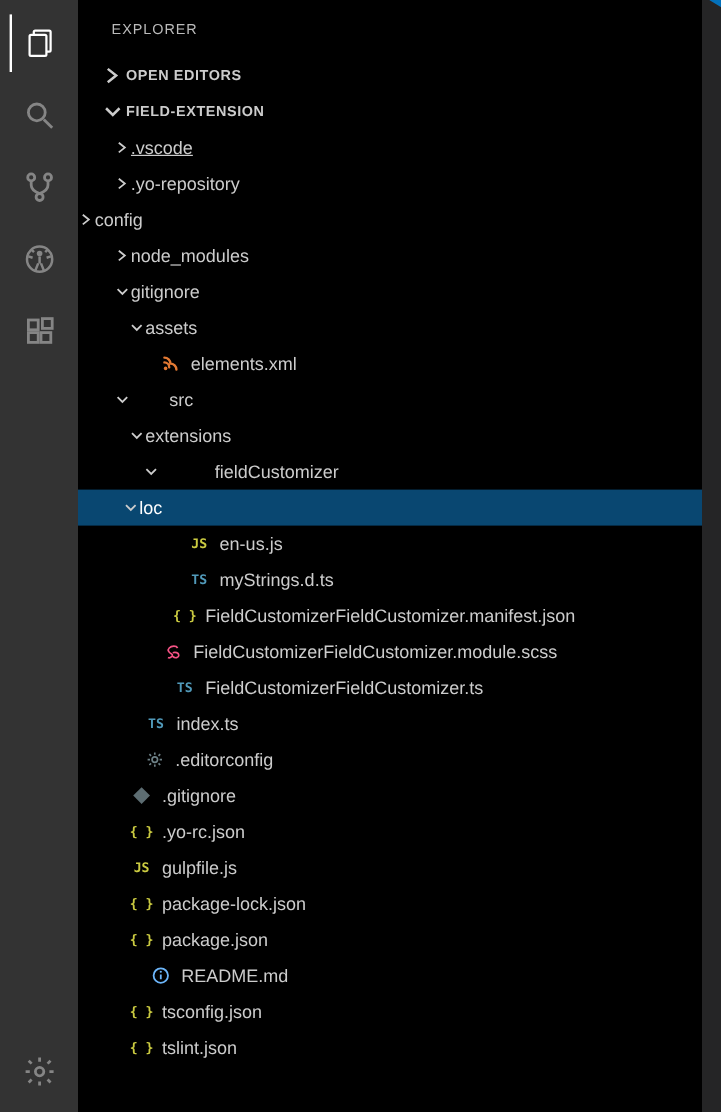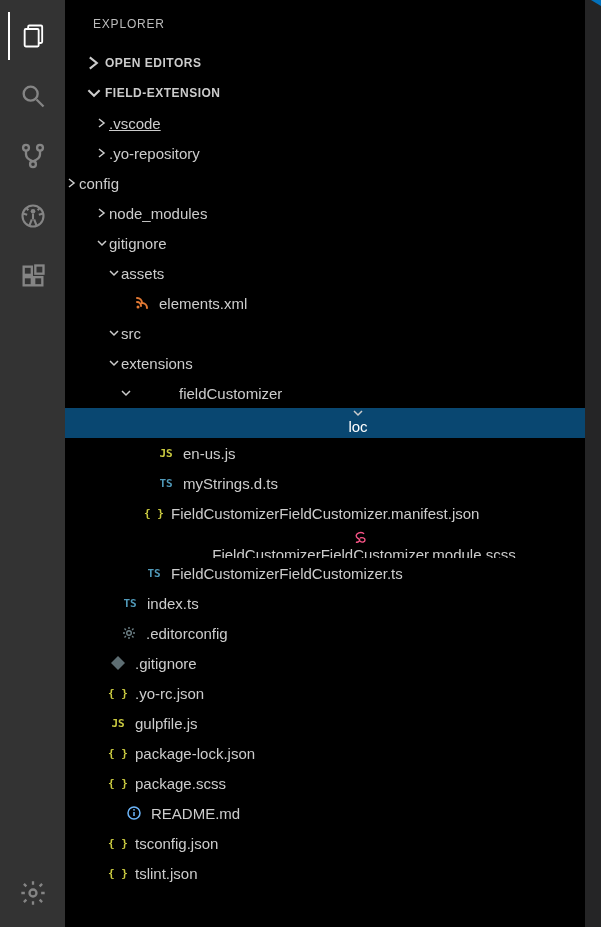--- a/index.html
+++ b/index.html
@@ -258,45 +258,45 @@
       <div class="row" style="padding-left: 54px;">
         <span class="twisty"></span>
         <span class="ficon c-orange">
           <svg viewBox="0 0 16 16">
             <path d="M3 3a5 5 0 0 1 5 5 5 5 0 0 1 5 5M3 3v0M3 7a4 4 0 0 1 4 4" fill="none" stroke="currentColor" stroke-width="2" stroke-linecap="round"></path>
             <circle cx="4" cy="12" r="1.5" fill="currentColor"></circle>
           </svg>
         </span>
         <span class="label">elements.xml</span>
       </div>
+      <div class="row" style="padding-left: 30px; gap: 32px;">
+        <span class="twisty">
+          <svg viewBox="0 0 10 10">
+            <path d="M1 3 L5 7 L9 3" fill="none" stroke="currentColor" stroke-width="1.5"></path>
+          </svg>
+        </span>
+        <span class="label">src</span>
+      </div>
       <div class="row" style="padding-left: 42px;">
         <span class="twisty">
           <svg viewBox="0 0 10 10">
             <path d="M1 3 L5 7 L9 3" fill="none" stroke="currentColor" stroke-width="1.5"></path>
           </svg>
         </span>
-        <span class="label">src</span>
-      </div>
-      <div class="row" style="padding-left: 42px;">
-        <span class="twisty">
-          <svg viewBox="0 0 10 10">
-            <path d="M1 3 L5 7 L9 3" fill="none" stroke="currentColor" stroke-width="1.5"></path>
-          </svg>
-        </span>
         <span class="label">extensions</span>
       </div>
       <div class="row" style="padding-left: 54px; gap: 46px;">
         <span class="twisty">
           <svg viewBox="0 0 10 10">
             <path d="M1 3 L5 7 L9 3" fill="none" stroke="currentColor" stroke-width="1.5"></path>
           </svg>
         </span>
         <span class="label">fieldCustomizer</span>
       </div>
-      <div class="row selected" style="padding-left: 66px; flex-direction: column;">
+      <div class="row selected" style="padding-left: 37px;">
         <span class="twisty">
           <svg viewBox="0 0 10 10">
             <path d="M1 3 L5 7 L9 3" fill="none" stroke="currentColor" stroke-width="1.5"></path>
           </svg>
         </span>
         <span class="label">loc</span>
       </div>
       <div class="row" style="padding-left: 78px;">
         <span class="twisty"></span>
         <span class="ficon c-yellow">JS</span>
@@ -305,21 +305,21 @@
       <div class="row" style="padding-left: 78px;">
         <span class="twisty"></span>
         <span class="ficon c-blue">TS</span>
         <span class="label">myStrings.d.ts</span>
       </div>
       <div class="row" style="padding-left: 66px;">
         <span class="twisty"></span>
         <span class="ficon c-yellow">{ }</span>
         <span class="label">FieldCustomizerFieldCustomizer.manifest.json</span>
       </div>
-      <div class="row" style="padding-left: 78px; flex-direction: column;">
+      <div class="row" style="padding-left: 56px;">
         <span class="twisty"></span>
         <span class="ficon c-pink">
           <svg viewBox="0 0 16 16">
             <path d="M12 5c-1-2-5-2-7 0s0 4 2 5-1 4-3 3M8 9c2-1 5 0 5 2s-3 3-5 1" fill="none" stroke="currentColor" stroke-width="1.4"></path>
           </svg>
         </span>
         <span class="label">FieldCustomizerFieldCustomizer.module.scss</span>
       </div>
       <div class="row" style="padding-left: 66px;">
         <span class="twisty"></span>
@@ -361,21 +361,21 @@
         <span class="label">gulpfile.js</span>
       </div>
       <div class="row" style="padding-left: 30px;">
         <span class="twisty"></span>
         <span class="ficon c-yellow">{ }</span>
         <span class="label">package-lock.json</span>
       </div>
       <div class="row" style="padding-left: 30px;">
         <span class="twisty"></span>
         <span class="ficon c-yellow">{ }</span>
-        <span class="label">package.scss</span>
+        <span class="label">package.json</span>
       </div>
       <div class="row" style="padding-left: 46px;">
         <span class="twisty"></span>
         <span class="ficon c-lightblue">
           <svg viewBox="0 0 16 16" fill="none" stroke="currentColor" stroke-width="1.5">
             <circle cx="8" cy="8" r="6"></circle>
             <line x1="8" y1="7" x2="8" y2="11"></line>
             <circle cx="8" cy="4.8" r="0.9" fill="currentColor" stroke="none"></circle>
           </svg>
         </span>

